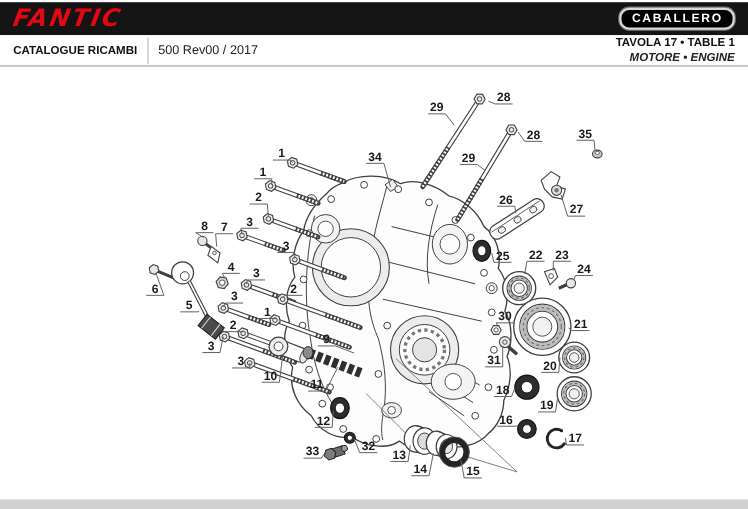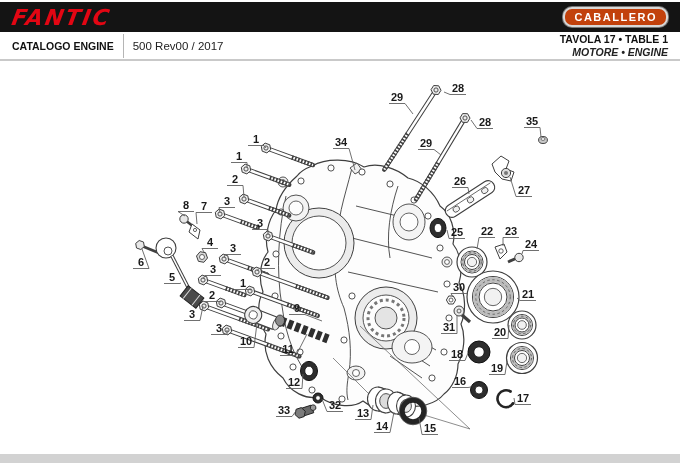--- a/index.html
+++ b/index.html
@@ -14,21 +14,21 @@
   .topbar{
     position:absolute;top:2px;left:0;width:680px;height:30px;background:var(--bar-black);
     display:flex;align-items:center;justify-content:space-between;box-sizing:border-box;
     padding:0 12px;z-index:3;
   }
   .logo{
     color:var(--brand-red);font-weight:bold;font-style:italic;font-size:22px;
     letter-spacing:2px;transform:skewX(-10deg);font-family:"DejaVu Sans",sans-serif;
   }
   .badge{
-    color:#fff;background:#c2410c;border:2px solid #d8d8d8;box-shadow:0 0 0 1px #777;
+    color:#fff;background:#000000;border:2px solid #d8d8d8;box-shadow:0 0 0 1px #777;
     border-radius:9px;font-weight:bold;font-size:11px;letter-spacing:1.5px;
     padding:1px 9px;line-height:14px;
   }
   .subbar{
     position:absolute;top:32px;left:0;width:680px;height:29px;background:#fff;
     border-bottom:2px solid var(--sep-gray);display:flex;align-items:center;
     box-sizing:border-box;padding:0 12px;z-index:3;
   }
   .cat-block{text-align:right;font-weight:bold;font-size:10.5px;line-height:12px;color:#111;}
   .vdivider{width:1px;height:24px;background:#b5b5b5;margin:0 9px;}
@@ -42,21 +42,21 @@
 </head>
 <body>
 
 <div class="topbar">
   <div class="logo">FANTIC</div>
   <div class="badge">CABALLERO</div>
 </div>
 
 <div class="subbar">
   <div class="cat-block">
-    <div>CATALOGO ENGINE</div>
+    <div>CATALOGUE RICAMBI</div>
   </div>
   <div class="vdivider"></div>
   <div class="edition">500 Rev00 / 2017</div>
   <div class="right-block">
     <div class="line1">TAVOLA 17 • TABLE 1</div>
     <div class="line2">MOTORE • ENGINE</div>
   </div>
 </div>
 
 <svg id="diagram-svg" width="680" height="463" viewBox="0 0 680 463" xmlns="http://www.w3.org/2000/svg">

